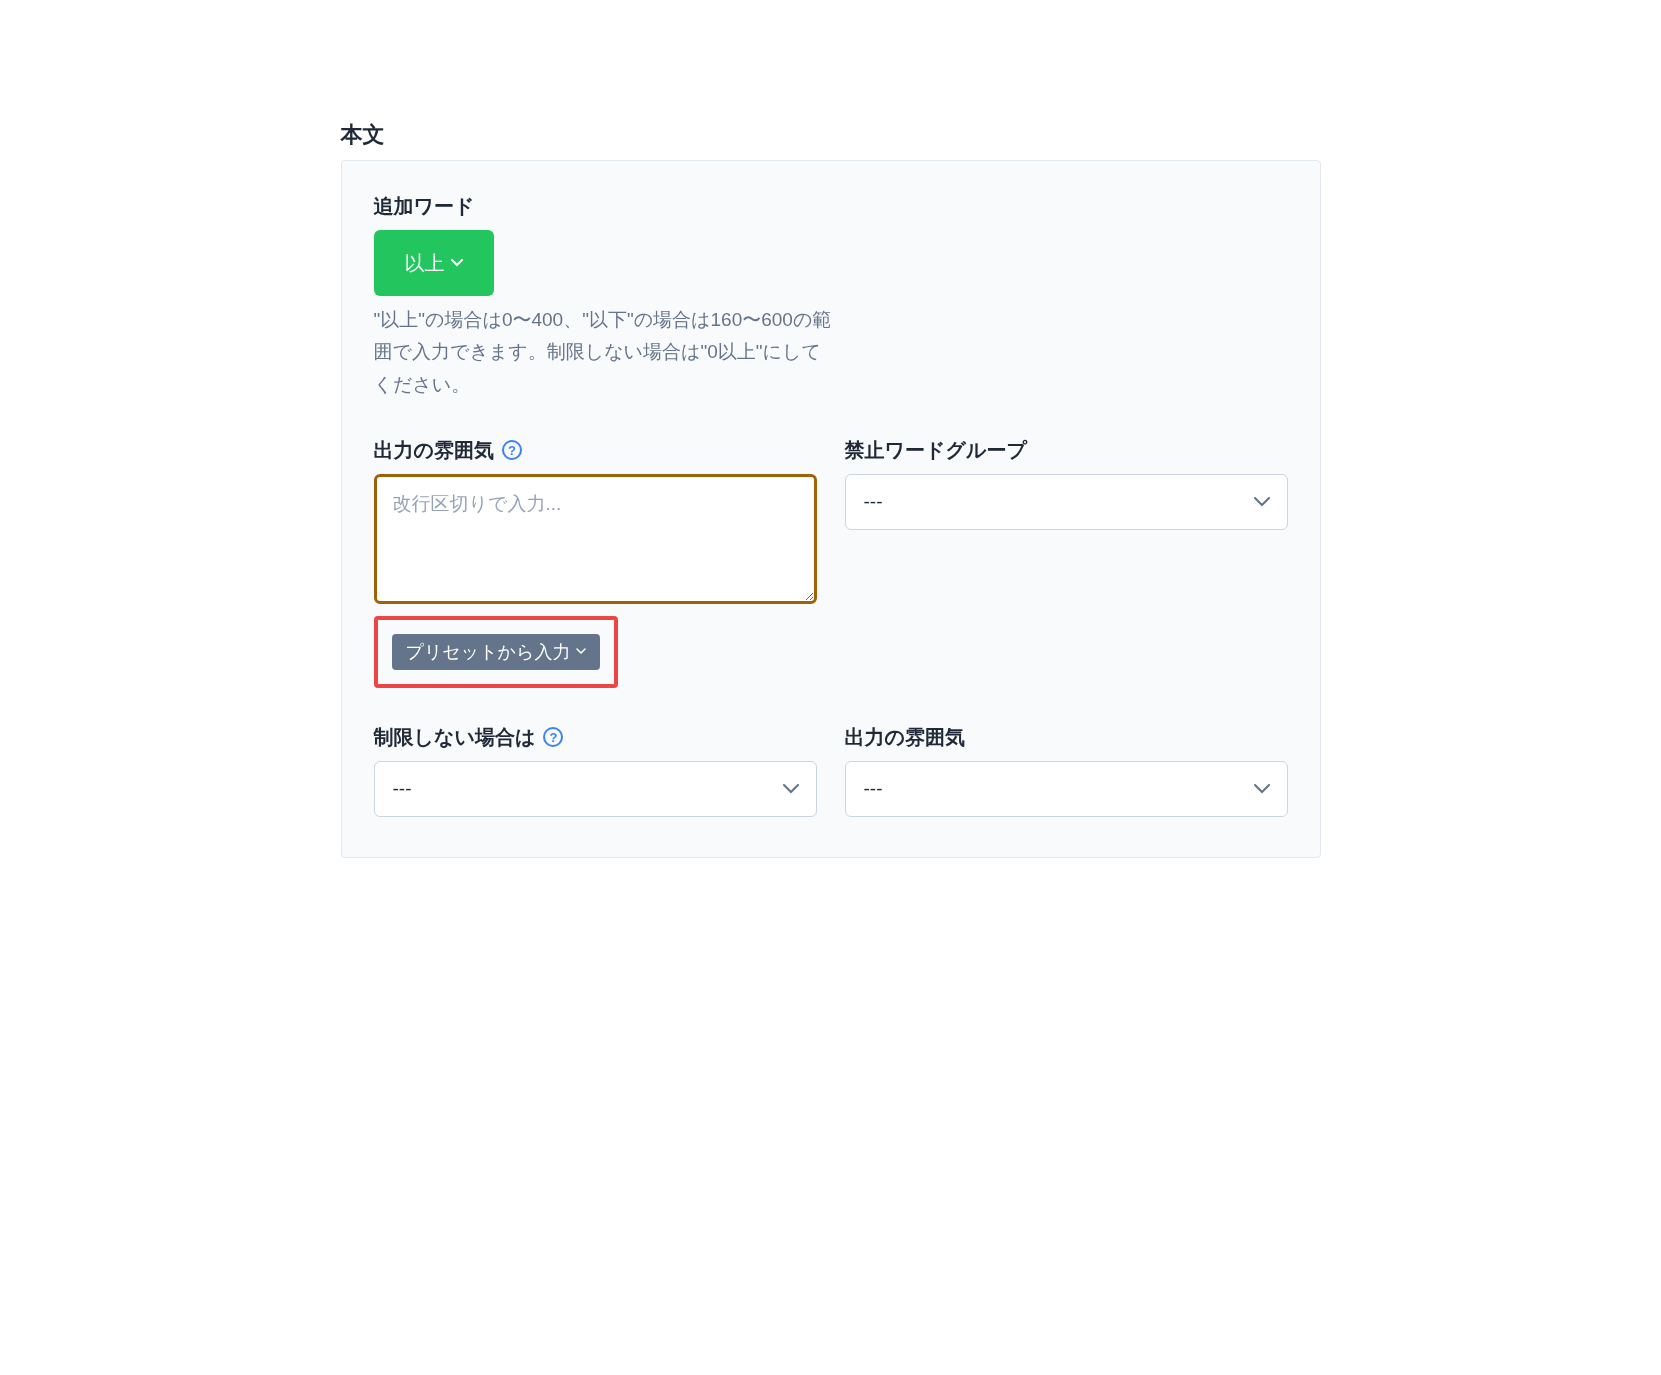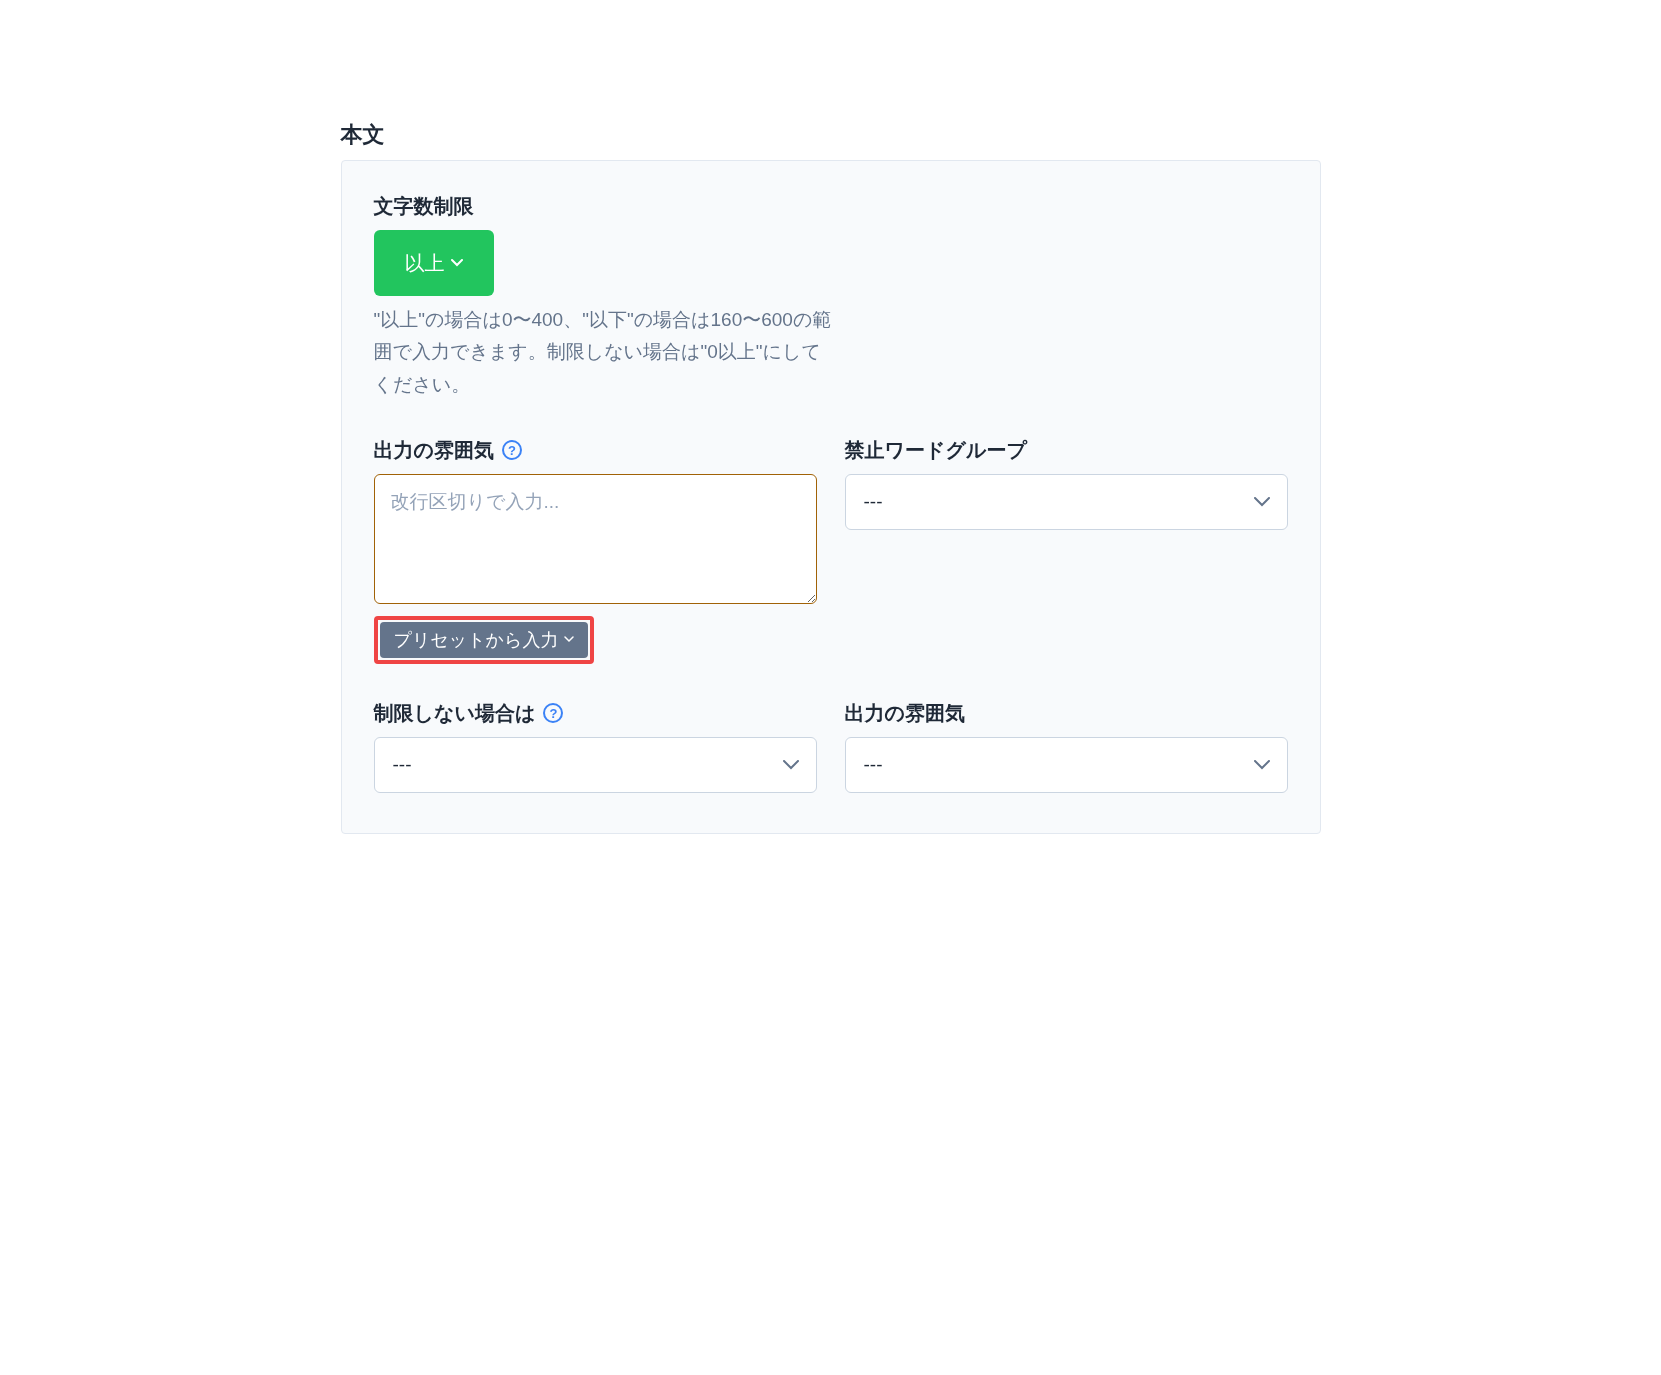--- a/index.html
+++ b/index.html
@@ -123,38 +123,38 @@
       max-width: 460px;
     }
     .two-col {
       display: grid;
       grid-template-columns: 1fr 1fr;
       gap: 28px;
     }
     .textarea-input {
       width: 100%;
       min-height: 130px;
-      border: 1px solid #a16207;
+      border: 3px solid #a16207;
       border-radius: 6px;
       background: #ffffff;
       padding: 14px 16px;
       font-size: 19px;
       color: #1f2937;
       font-family: inherit;
       resize: vertical;
     }
     .textarea-input::placeholder {
       color: #94a3b8;
     }
     .preset-button-wrapper {
       margin-top: 8px;
       display: inline-block;
       border: 4px solid #ef4444;
       border-radius: 4px;
-      padding: 2px;
+      padding: 14px;
     }
     .preset-button {
       background: #64748b;
       color: #ffffff;
       border: none;
       border-radius: 4px;
       font-size: 18px;
       font-weight: 400;
       padding: 6px 14px;
       cursor: pointer;
@@ -194,21 +194,21 @@
   </style>
 </head>
 <body>
 
 <div class="container">
   <div class="section-title">本文</div>
 
   <div class="panel">
 
     <div class="field-group char-limit-col">
-      <div class="field-label">文字数制限</div>
+      <div class="field-label">追加ワード</div>
       <div class="char-limit-row">
         <button class="range-button">
           <span>以上</span>
           <svg width="12" height="8" viewBox="0 0 12 8">
               <path d="M1 1 L6 6 L11 1" stroke="currentColor" stroke-width="2" fill="none" stroke-linecap="round"></path>
             </svg>
         </button>
       </div>
       <div class="help-text">"以上"の場合は0〜400、"以下"の場合は160〜600の範囲で入力できます。制限しない場合は"0以上"にしてください。</div>
     </div>

